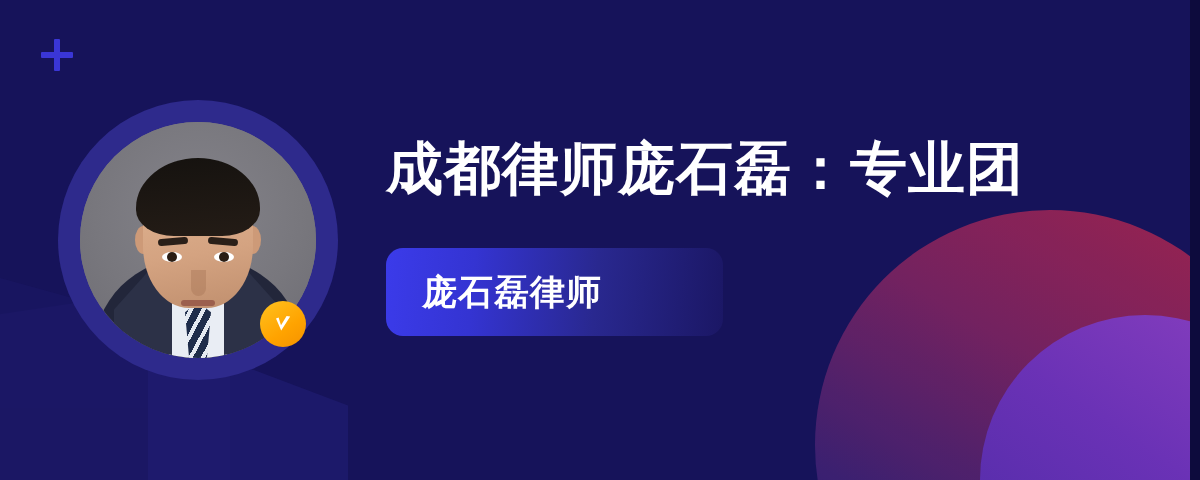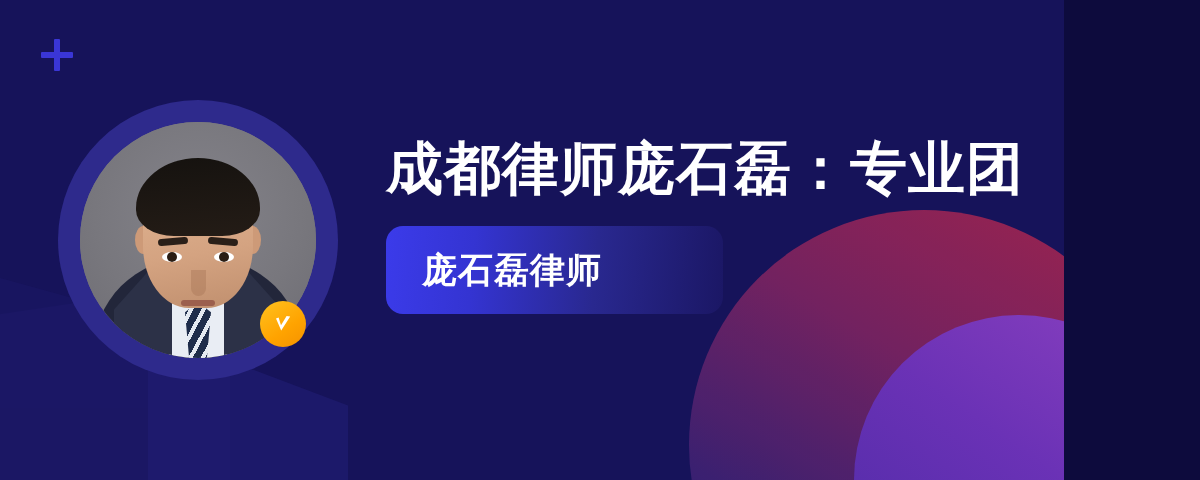--- a/index.html
+++ b/index.html
@@ -6,21 +6,21 @@
     margin: 0;
     padding: 0;
     background: #0d0b3d;
   }
   body {
     font-family: "Liberation Sans", "DejaVu Sans", sans-serif;
   }
 
   #banner {
     position: relative;
-    width: 1064px;
+    width: 1190px;
     height: 480px;
     overflow: hidden;
     background: #16135a;
   }
 
   
   .bg-layer {
     position: absolute;
     inset: 0;
     overflow: hidden;
@@ -298,21 +298,21 @@
   .headline {
     margin: 0;
     color: #ffffff;
     font-size: 57px;
     line-height: 84px;
     font-weight: bold;
     letter-spacing: 1px;
     white-space: nowrap;
   }
   .name-chip {
-    margin-top: 16px;
+    margin-top: 38px;
     width: 337px;
     height: 88px;
     border-radius: 17px;
     background: linear-gradient(95deg, #3b3bea 0%, #3434d2 26%, #29288f 62%, #1b1765 100%);
     display: flex;
     align-items: center;
   }
   .name-chip-label {
     color: #ffffff;
     font-size: 35px;

